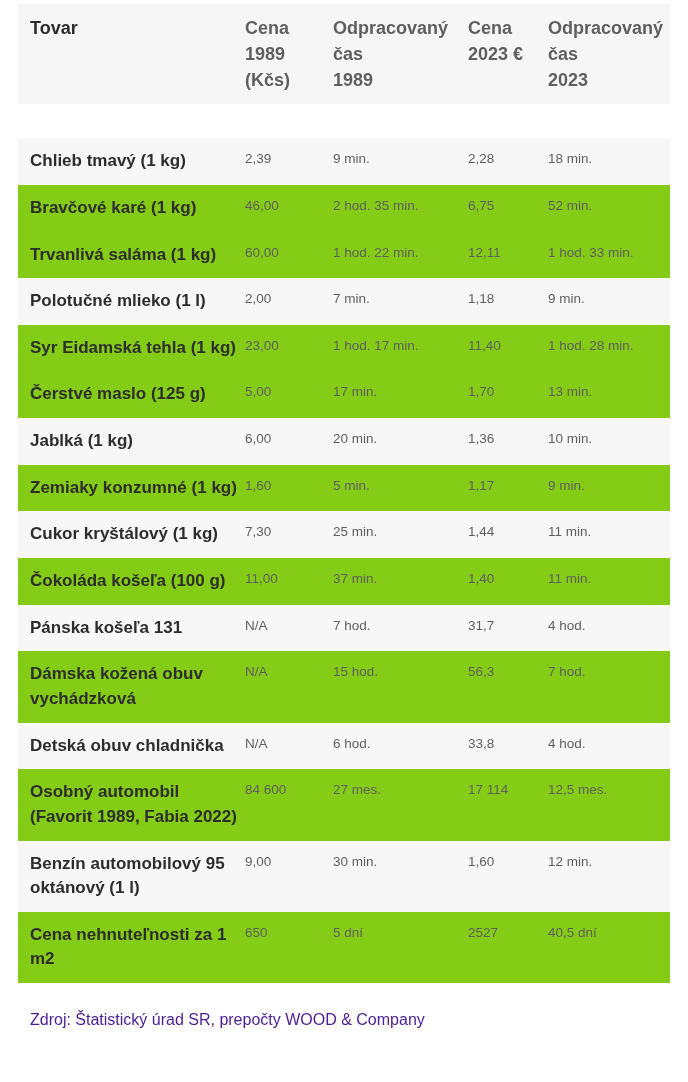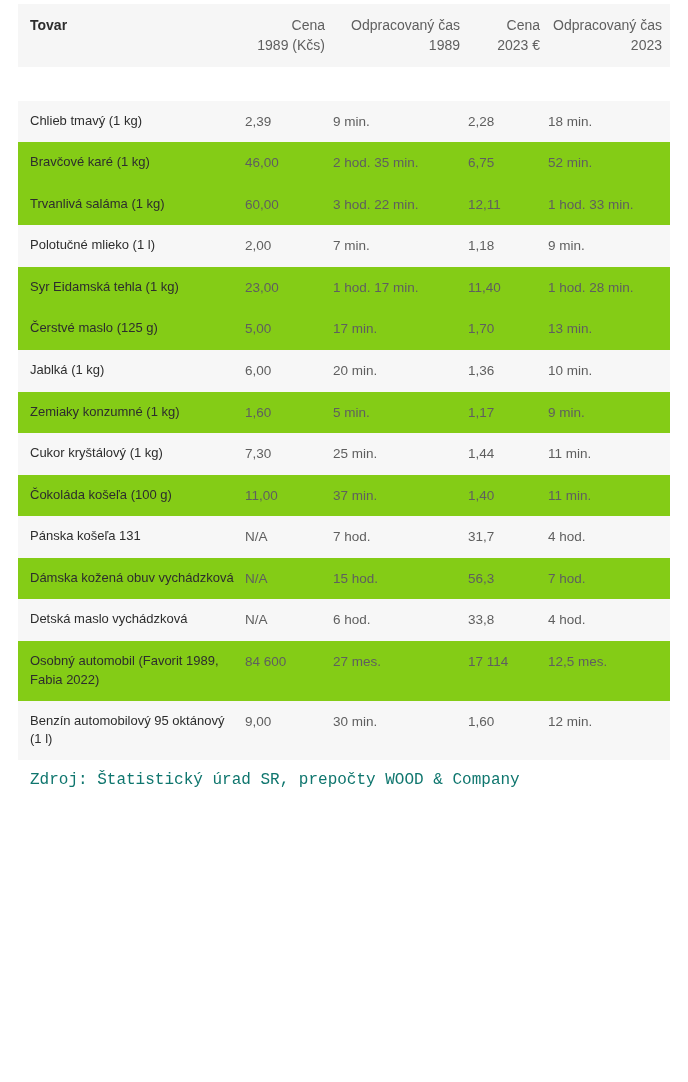--- a/index.html
+++ b/index.html
@@ -48,30 +48,29 @@
   table.cmp td:first-child {
     padding-left: 12px;
   }
 
   thead tr {
     background: #f6f6f6;
   }
 
   thead th {
     font-weight: bold;
-    font-size: 14px;
+    font-size: 18px;
     color: #2d2d2d;
     padding-top: 13px;
     padding-bottom: 14px;
   }
 
   thead th.metric {
-    font-weight: normal;
+    font-weight: bold;
     color: #5f5f5f;
-    text-align: right;
   }
 
   thead th .hl {
     display: block;
     white-space: pre-line;
   }
 
   tr.spacer td {
     background: #ffffff;
     height: 34px;
@@ -82,37 +81,37 @@
   }
 
   tbody tr.data-row {
     background: #84cc16;
   }
   tbody tr.data-row.alt {
     background: #f7f7f7;
   }
 
   tbody td.item {
-    font-weight: normal;
-    font-size: 13px;
+    font-weight: bold;
+    font-size: 17px;
     color: #2d2d2d;
   }
 
   tbody td.val {
     font-weight: normal;
     font-size: 13.5px;
     color: #5f5f5f;
   }
 
   .source {
-    margin-top: 11px;
+    margin-top: 28px;
     padding-left: 12px;
-    font-family: Liberation Mono, monospace;
+    font-family: Liberation Sans, sans-serif;
     font-size: 16px;
-    color: #0f766e;
+    color: #4c1d95;
   }
 </style>
 </head>
 <body>
 
 <div class="page">
 
   <table class="cmp">
     <colgroup>
       <col class="c-item">
@@ -158,21 +157,21 @@
         <tr class="data-row">
           <td class="item">Bravčové karé (1 kg)</td>
           <td class="val">46,00</td>
           <td class="val">2 hod. 35 min.</td>
           <td class="val">6,75</td>
           <td class="val">52 min.</td>
         </tr>
         <tr class="data-row">
           <td class="item">Trvanlivá saláma (1 kg)</td>
           <td class="val">60,00</td>
-          <td class="val">3 hod. 22 min.</td>
+          <td class="val">1 hod. 22 min.</td>
           <td class="val">12,11</td>
           <td class="val">1 hod. 33 min.</td>
         </tr>
         <tr class="data-row alt">
           <td class="item">Polotučné mlieko (1 l)</td>
           <td class="val">2,00</td>
           <td class="val">7 min.</td>
           <td class="val">1,18</td>
           <td class="val">9 min.</td>
         </tr>
@@ -226,38 +225,45 @@
           <td class="val">4 hod.</td>
         </tr>
         <tr class="data-row">
           <td class="item">Dámska kožená obuv vychádzková</td>
           <td class="val">N/A</td>
           <td class="val">15 hod.</td>
           <td class="val">56,3</td>
           <td class="val">7 hod.</td>
         </tr>
         <tr class="data-row alt">
-          <td class="item">Detská maslo vychádzková</td>
+          <td class="item">Detská obuv chladnička</td>
           <td class="val">N/A</td>
           <td class="val">6 hod.</td>
           <td class="val">33,8</td>
           <td class="val">4 hod.</td>
         </tr>
         <tr class="data-row">
           <td class="item">Osobný automobil (Favorit 1989, Fabia 2022)</td>
           <td class="val">84 600</td>
           <td class="val">27 mes.</td>
           <td class="val">17 114</td>
           <td class="val">12,5 mes.</td>
         </tr>
         <tr class="data-row alt">
           <td class="item">Benzín automobilový 95 oktánový (1 l)</td>
           <td class="val">9,00</td>
           <td class="val">30 min.</td>
           <td class="val">1,60</td>
           <td class="val">12 min.</td>
         </tr>
+        <tr class="data-row">
+          <td class="item">Cena nehnuteľnosti za 1 m2</td>
+          <td class="val">650</td>
+          <td class="val">5 dní</td>
+          <td class="val">2527</td>
+          <td class="val">40,5 dní</td>
+        </tr>
       </tbody>
   </table>
 
   <div class="source">Zdroj: Štatistický úrad SR, prepočty WOOD &amp; Company</div>
 
 </div>
 
 </body></html>

